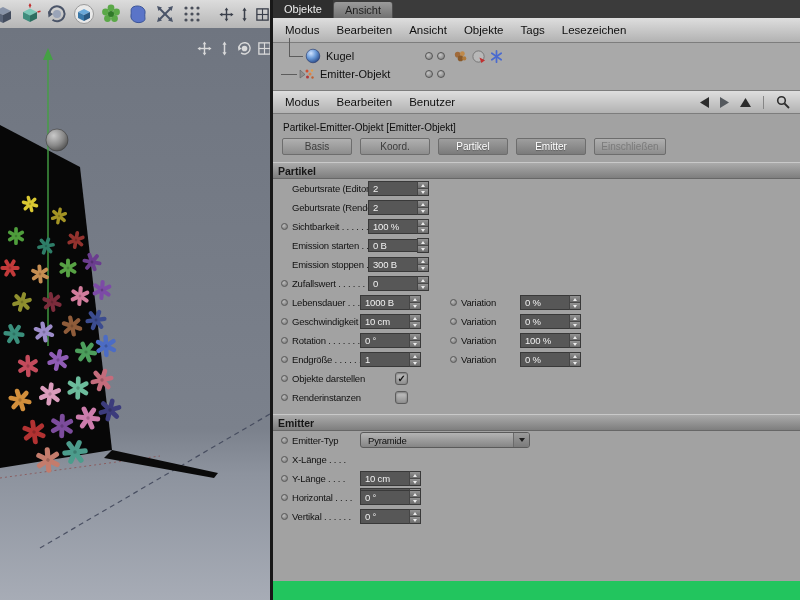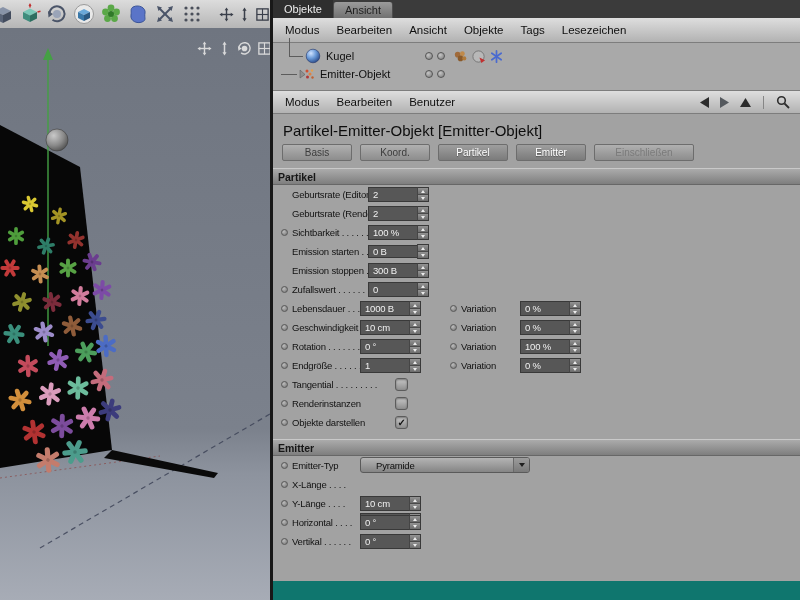--- a/index.html
+++ b/index.html
@@ -14,21 +14,21 @@
   .tool-tile{width:27px;height:27px;flex:none;display:flex;align-items:center;justify-content:center;}
   .mini-group{margin-left:auto;display:flex;padding-right:3px;}
   .tool-mini{width:16px;height:26px;display:flex;align-items:center;justify-content:center;margin-left:2px;}
   .vp-scene{position:absolute;left:0;top:28px;}
   .vp-nav{position:absolute;top:40px;left:196px;display:flex;gap:3px;}
   .vp-nav-btn{width:17px;height:16px;display:flex;align-items:center;justify-content:center;opacity:.92;}
 
   .divider{position:absolute;left:270px;top:0;width:3px;height:600px;background:#181818;}
 
   
-  .panel{position:absolute;left:273px;top:0;width:527px;height:600px;background:#0f766e;}
+  .panel{position:absolute;left:273px;top:0;width:527px;height:600px;background:#22c55e;}
 
   .om-tabbar{height:18px;background:#3b3b3b;display:flex;align-items:stretch;font-size:11px;}
   .om-tab{display:flex;align-items:center;padding:0 11px;}
   .om-tab.active{color:#ececec;background:#2f2f2f;}
   .om-tab.inactive{color:#1f1f1f;background:linear-gradient(#9b9b9b,#717171);
        border-left:1px solid #4e4e4e;border-right:1px solid #4e4e4e;margin-top:2px;border-radius:3px 3px 0 0;}
 
   .menubar{background:linear-gradient(#dedede,#b2b2b2);border-bottom:1px solid #7d7d7d;
        display:flex;align-items:center;padding:0 8px 0 12px;font-size:11.5px;color:#0f0f0f;}
   .om-menubar{height:24px;}
@@ -48,21 +48,21 @@
   .vdot{width:8px;height:8px;border-radius:50%;box-sizing:border-box;border:1px solid #565656;
        background:radial-gradient(circle at 35% 32%,#c6c6c6,#7b7b7b);}
   .om-tags{position:absolute;left:180px;top:2px;display:flex;gap:3px;}
   .tagico{width:15px;height:15px;display:flex;align-items:center;justify-content:center;}
 
   .am-titlebar{height:21px;background:linear-gradient(#6b6b6b,#383838);border-top:1px solid #242424;
        display:flex;align-items:center;gap:7px;padding-left:7px;color:#f2f2f2;font-weight:600;font-size:11px;}
   .am-ticon{width:10px;height:10px;box-sizing:border-box;border:1px solid #d2d2d2;background:#8d8d8d;box-shadow:inset 0 0 0 1px #4f4f4f;}
 
   .am-body{position:relative;background:#a2a2a2;height:467px;}
-  .obj-title{padding:8px 12px 5px 10px;font-size:15px;color:#0d0d0d;}
+  .obj-title{padding:8px 12px 5px 10px;font-size:10px;color:#0d0d0d;}
   .tab-row{display:flex;gap:8px;padding-left:9px;}
   .atab{width:70px;height:17px;box-sizing:border-box;display:flex;align-items:center;justify-content:center;
        background:linear-gradient(#b0b0b0,#8d8d8d);border:1px solid #6d6d6d;border-radius:2px;
        color:#3c3c3c;font-size:10px;}
   .atab.selected{color:#ffffff;background:linear-gradient(#9e9e9e,#7b7b7b);text-shadow:0 1px 1px rgba(0,0,0,.35);}
   .atab.dim{color:#7b7b7b;}
 
   .sec-header{height:15px;margin-top:7px;display:flex;align-items:center;padding-left:5px;
        background:linear-gradient(#ababab,#7e7e7e);border-top:1px solid #c9c9c9;border-bottom:1px solid #676767;
        font-weight:bold;font-size:10.5px;color:#161616;}
@@ -85,21 +85,21 @@
   .tu{width:0;height:0;border-left:2.5px solid transparent;border-right:2.5px solid transparent;border-bottom:3.5px solid #ececec;}
   .td{width:0;height:0;border-left:2.5px solid transparent;border-right:2.5px solid transparent;border-top:3.5px solid #ececec;}
 
   .cbox{position:absolute;top:3px;width:13px;height:13px;box-sizing:border-box;border-radius:3px;
        border:1px solid #5c5c5c;background:linear-gradient(#c6c6c6,#8e8e8e);
        box-shadow:inset 0 1px 2px rgba(0,0,0,.4);display:flex;align-items:center;justify-content:center;
        font-size:10px;font-weight:bold;color:#101010;}
 
   .drop{position:absolute;top:1px;height:16px;width:170px;box-sizing:border-box;display:flex;align-items:center;
        background:linear-gradient(#b4b4b4,#858585);border:1px solid #5a5a5a;border-radius:3px;
-       padding-left:15px;font-size:9.5px;color:#0e0e0e;}
+       padding-left:7px;font-size:9.5px;color:#0e0e0e;}
   .droparrow{margin-left:auto;align-self:stretch;width:15px;border-left:1px solid #6a6a6a;
        background:linear-gradient(#9c9c9c,#7a7a7a);border-radius:0 2px 2px 0;
        display:flex;align-items:center;justify-content:center;}
   .tdk{width:0;height:0;border-left:3.5px solid transparent;border-right:3.5px solid transparent;border-top:4.5px solid #1f1f1f;}
 </style>
 </head>
 <body>
 
 <div class="app">
 
@@ -586,21 +586,21 @@
         </span>
     </div>
 
     <div class="am-body">
       <div class="obj-title">Partikel-Emitter-Objekt [Emitter-Objekt]</div>
       <div class="tab-row">
           <div class="atab normal">Basis</div>
           <div class="atab normal">Koord.</div>
           <div class="atab selected">Partikel</div>
           <div class="atab selected">Emitter</div>
-          <div class="atab dim" style="width: 100px;">Einschließen</div>
+          <div class="atab dim" style="width: 72px;">Einschließen</div>
         </div>
       <div>
           <div class="sec-header">Partikel</div>
           <div class="sec-rows">
             <div class="arow">
               <span class="kdot none"></span>
               <span class="albl">Geburtsrate (Editor) . .</span>
               <span class="nfield" style="left: 95px;">
                 <span class="nval">2</span>
                 <span class="nstep">
@@ -795,32 +795,27 @@
                     <span class="tu"></span>
                   </span>
                   <span class="half">
                     <span class="td"></span>
                   </span>
                 </span>
               </span>
             </div>
             <div class="arow">
               <span class="kdot"></span>
-              <span class="albl">Tangential . . . . . . . . .</span>
-              <span class="cbox" style="left: 122px;"></span>
+              <span class="albl">Objekte darstellen</span>
+              <span class="cbox on" style="left: 122px;">✓</span>
             </div>
             <div class="arow">
               <span class="kdot"></span>
               <span class="albl">Renderinstanzen</span>
               <span class="cbox" style="left: 122px;"></span>
-            </div>
-            <div class="arow">
-              <span class="kdot"></span>
-              <span class="albl">Objekte darstellen</span>
-              <span class="cbox on" style="left: 122px;">✓</span>
             </div>
           </div>
           <div class="sec-header">Emitter</div>
           <div class="sec-rows">
             <div class="arow">
               <span class="kdot"></span>
               <span class="albl">Emitter-Typ</span>
               <span class="drop" style="left: 87px;">
                 <span class="dval">Pyramide</span>
                 <span class="droparrow">

